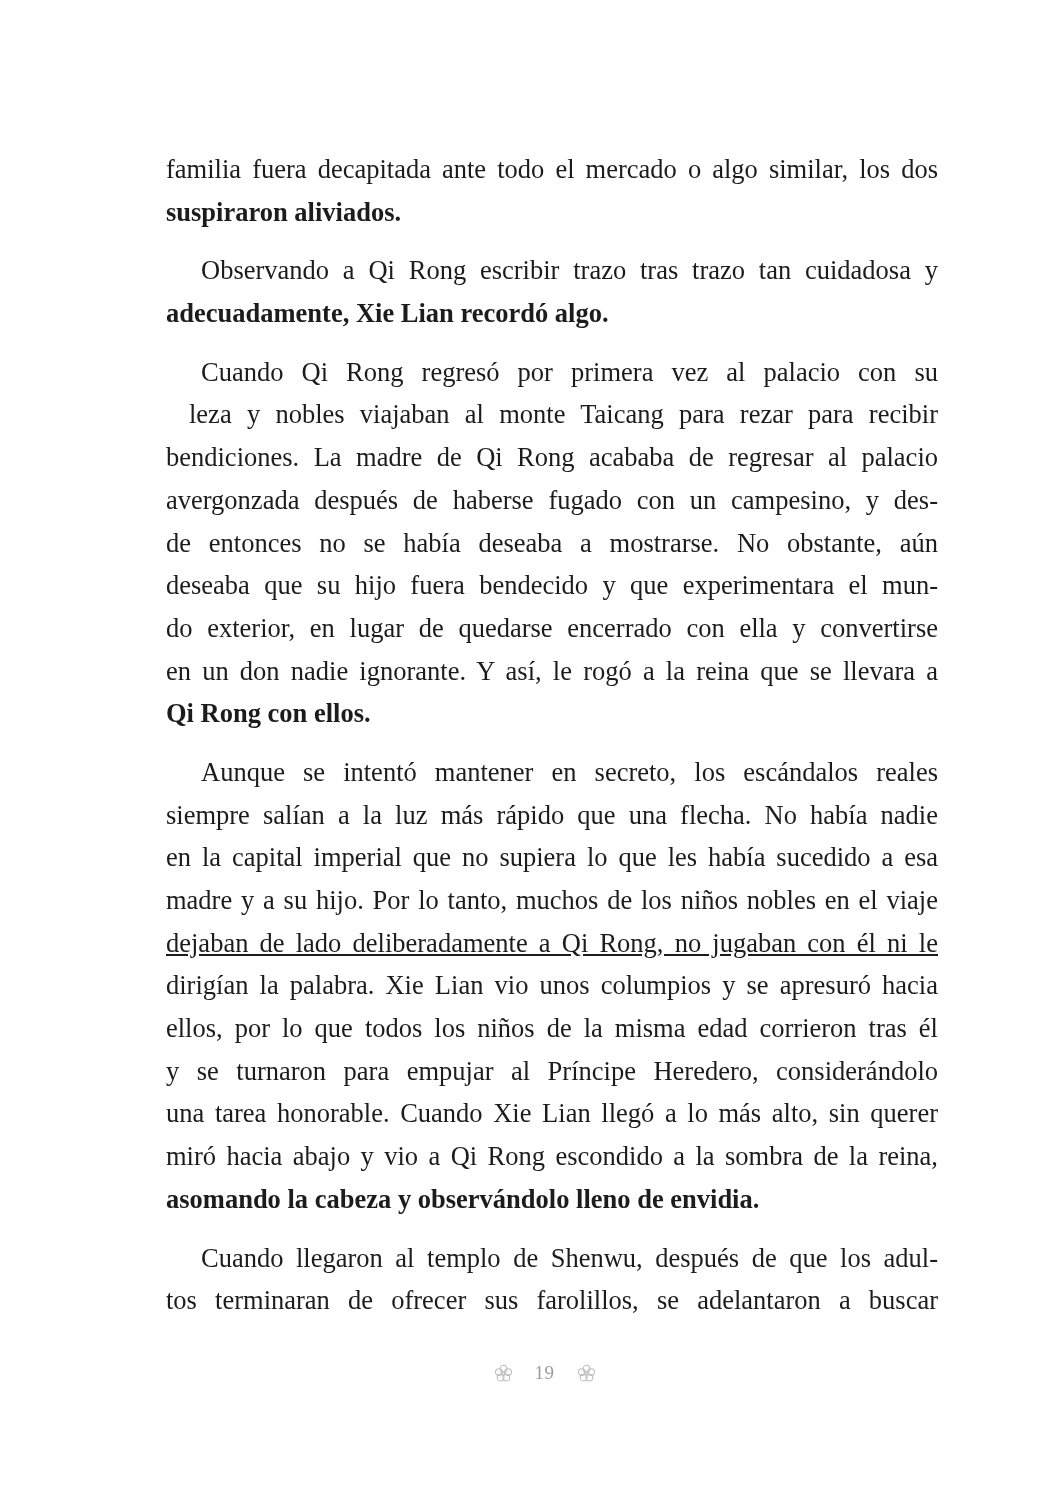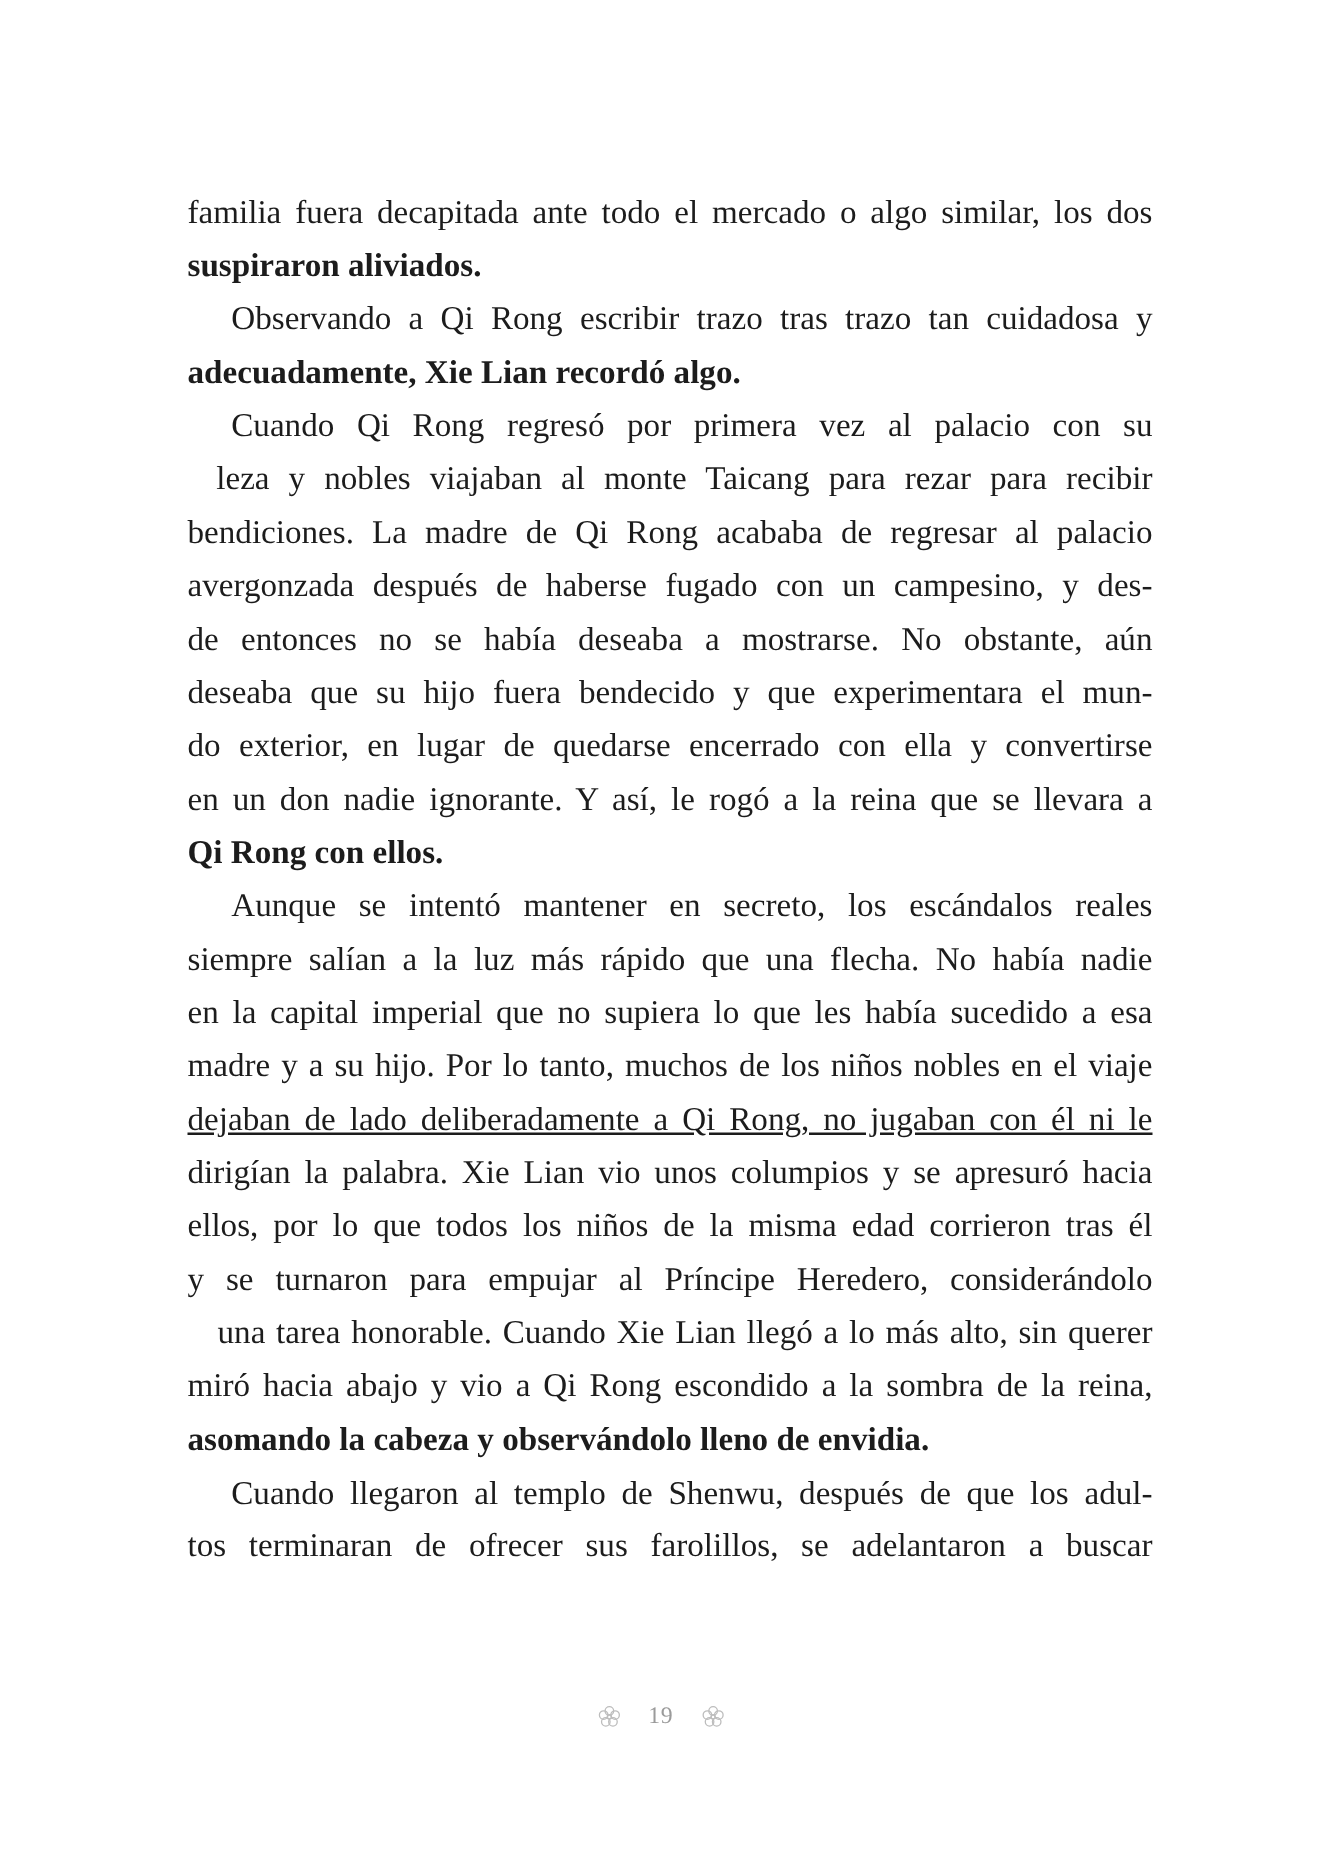--- a/index.html
+++ b/index.html
@@ -10,21 +10,21 @@
     body {
       width: 1057px;
       height: 1500px;
       position: relative;
       overflow: hidden;
       font-family: "Liberation Serif", "DejaVu Serif", serif;
       color: #1c1c1c;
     }
     .page {
       position: absolute;
-      left: 0;
+      left: 16px;
       top: 0;
       width: 1033px;
       height: 1500px;
       background: #ffffff;
     }
     .text-block {
       position: absolute;
       left: 150px;
       top: 148px;
       width: 772px;
@@ -34,20 +34,21 @@
       height: 42.7px;
       line-height: 42.7px;
       font-size: 26.5px;
       white-space: nowrap;
       text-align: justify;
       text-align-last: justify;
       overflow: visible;
     }
     .line.indent {
       padding-left: 35px;
+      margin-top: 16px;
     }
     .line.last {
       text-align: left;
       text-align-last: left;
       font-weight: bold;
     }
     .footer {
       position: absolute;
       left: 0;
       top: 1358px;
@@ -90,21 +91,21 @@
     <span class="line" style="white-space: normal;">en un don nadie ignorante. Y así, le rogó a la reina que se llevara a</span>
     <span class="line last">Qi Rong con ellos.</span>
     <span class="line indent" style="white-space: normal;">Aunque se intentó mantener en secreto, los escándalos reales</span>
     <span class="line" style="white-space: normal;">siempre salían a la luz más rápido que una flecha. No había nadie</span>
     <span class="line" style="white-space: normal;">en la capital imperial que no supiera lo que les había sucedido a esa</span>
     <span class="line" style="white-space: normal;">madre y a su hijo. Por lo tanto, muchos de los niños nobles en el viaje</span>
     <span class="line" style="white-space: normal; text-decoration: underline;">dejaban de lado deliberadamente a Qi Rong, no jugaban con él ni le</span>
     <span class="line" style="white-space: normal;">dirigían la palabra. Xie Lian vio unos columpios y se apresuró hacia</span>
     <span class="line" style="white-space: normal;">ellos, por lo que todos los niños de la misma edad corrieron tras él</span>
     <span class="line" style="white-space: normal;">y se turnaron para empujar al Príncipe Heredero, considerándolo</span>
-    <span class="line" style="white-space: normal; margin-left: 24px;">una tarea honorable. Cuando Xie Lian llegó a lo más alto, sin querer</span>
+    <span class="line" style="white-space: normal;">una tarea honorable. Cuando Xie Lian llegó a lo más alto, sin querer</span>
     <span class="line" style="white-space: normal;">miró hacia abajo y vio a Qi Rong escondido a la sombra de la reina,</span>
     <span class="line last">asomando la cabeza y observándolo lleno de envidia.</span>
     <span class="line indent" style="white-space: normal;">Cuando llegaron al templo de Shenwu, después de que los adul-</span>
     <span class="line" style="white-space: normal;">tos terminaran de ofrecer sus farolillos, se adelantaron a buscar</span>
   </div>
 
   <div class="footer">
     <span class="flower">
       <svg width="19" height="19" viewBox="0 0 20 20">
         <g fill="none" stroke="#bdbdbd" stroke-width="1.1">

